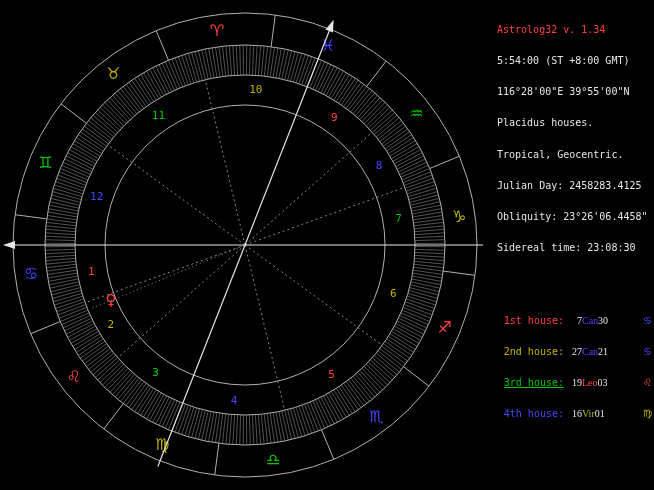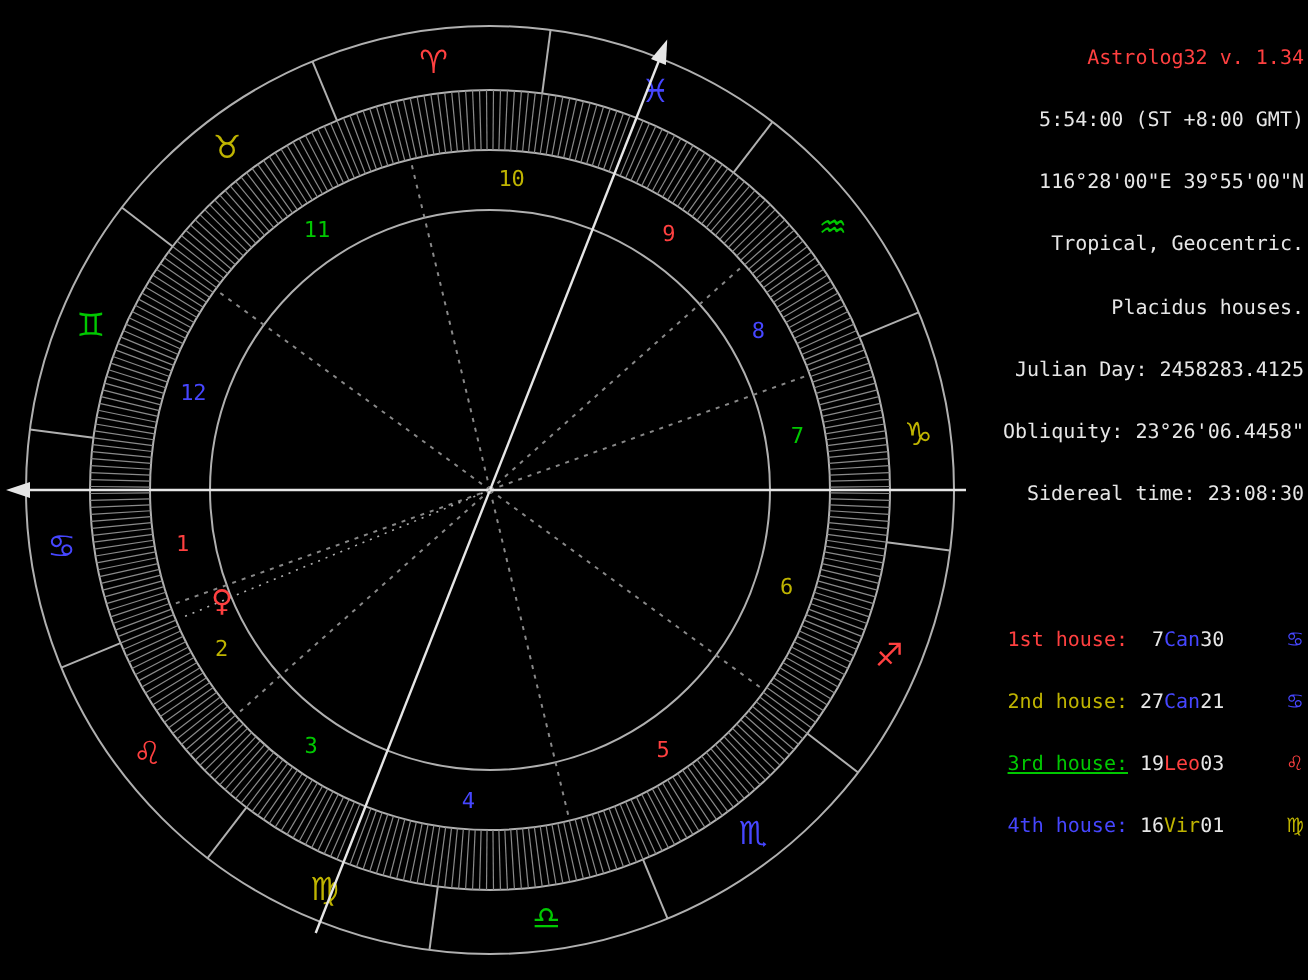--- a/index.html
+++ b/index.html
@@ -1,30 +1,30 @@
 <!DOCTYPE html>
 <html><head>
 <meta charset="utf-8">
 <style>
   html,body{margin:0;padding:0;background:#000;}
   .screen{position:relative;width:654px;height:490px;background:#000;overflow:hidden;
           font-family:"DejaVu Sans Mono",monospace;}
   #wheel{position:absolute;left:0;top:0;}
   .panel{position:absolute;left:497px;top:4px;width:155px;font-size:10px;line-height:10.4px;
          color:#e6e6e6;white-space:pre;}
-  .line{height:10.4px;text-align:right;}
+  .line{height:10.4px;}
   .title{color:#ff4040;}
   .c-fire{color:#ff4040;}
   .c-earth{color:#bfb400;}
   .c-air{color:#00c800;text-decoration:underline;}
   .c-water{color:#4646ff;}
   .houses{margin-top:10px;}
   .hrow{display:flex;height:10.4px;align-items:baseline;}
   .hrow .lbl{display:inline-block;width:67px;text-align:right;}
-  .val{margin-left:6px;}
+  .val{margin-left:6px;font-family:Liberation Serif, serif;}
   .deg{display:inline-block;width:12px;text-align:right;}
   .sp{flex:1;}
   .glyph{font-family:"DejaVu Sans",sans-serif;font-size:10px;}
 </style>
 </head>
 <body>
 
 <div class="screen">
 
   <svg id="wheel" width="490" height="490" viewBox="0 0 490 490">
@@ -457,22 +457,22 @@
       <g>
         <line x1="245" y1="245" x2="90.71211807061508" y2="308.9081332049699" stroke="#b0b0b0" stroke-width="0.8" stroke-dasharray="1,3"></line>
         <text x="111.03746778586338" y="300.48909769293795" fill="#ff4040" font-size="15" text-anchor="middle" dominant-baseline="central" font-family="&quot;DejaVu Sans&quot;, sans-serif">♀</text>
       </g>
     </svg>
 
   <div class="panel">
     <div class="line title">Astrolog32 v. 1.34</div>
     <div class="line">5:54:00 (ST +8:00 GMT)</div>
     <div class="line">116°28'00"E 39°55'00"N</div>
+    <div class="line">Placidus houses.</div>
     <div class="line">Tropical, Geocentric.</div>
-    <div class="line">Placidus houses.</div>
     <div class="line">Julian Day: 2458283.4125</div>
     <div class="line">Obliquity: 23°26'06.4458"</div>
     <div class="line">Sidereal time: 23:08:30</div>
 
     <div class="houses">
       <div class="hrow"><span class="lbl c-fire">1st house:</span><span class="val"><span class="deg">7</span><span class="c-water">Can</span><span>30</span></span><span class="sp"></span><span class="glyph c-water">♋</span></div>
       <div class="hrow"><span class="lbl c-earth">2nd house:</span><span class="val"><span class="deg">27</span><span class="c-water">Can</span><span>21</span></span><span class="sp"></span><span class="glyph c-water">♋</span></div>
       <div class="hrow"><span class="lbl c-air">3rd house:</span><span class="val"><span class="deg">19</span><span class="c-fire">Leo</span><span>03</span></span><span class="sp"></span><span class="glyph c-fire">♌</span></div>
       <div class="hrow"><span class="lbl c-water">4th house:</span><span class="val"><span class="deg">16</span><span class="c-earth">Vir</span><span>01</span></span><span class="sp"></span><span class="glyph c-earth">♍</span></div>
       

